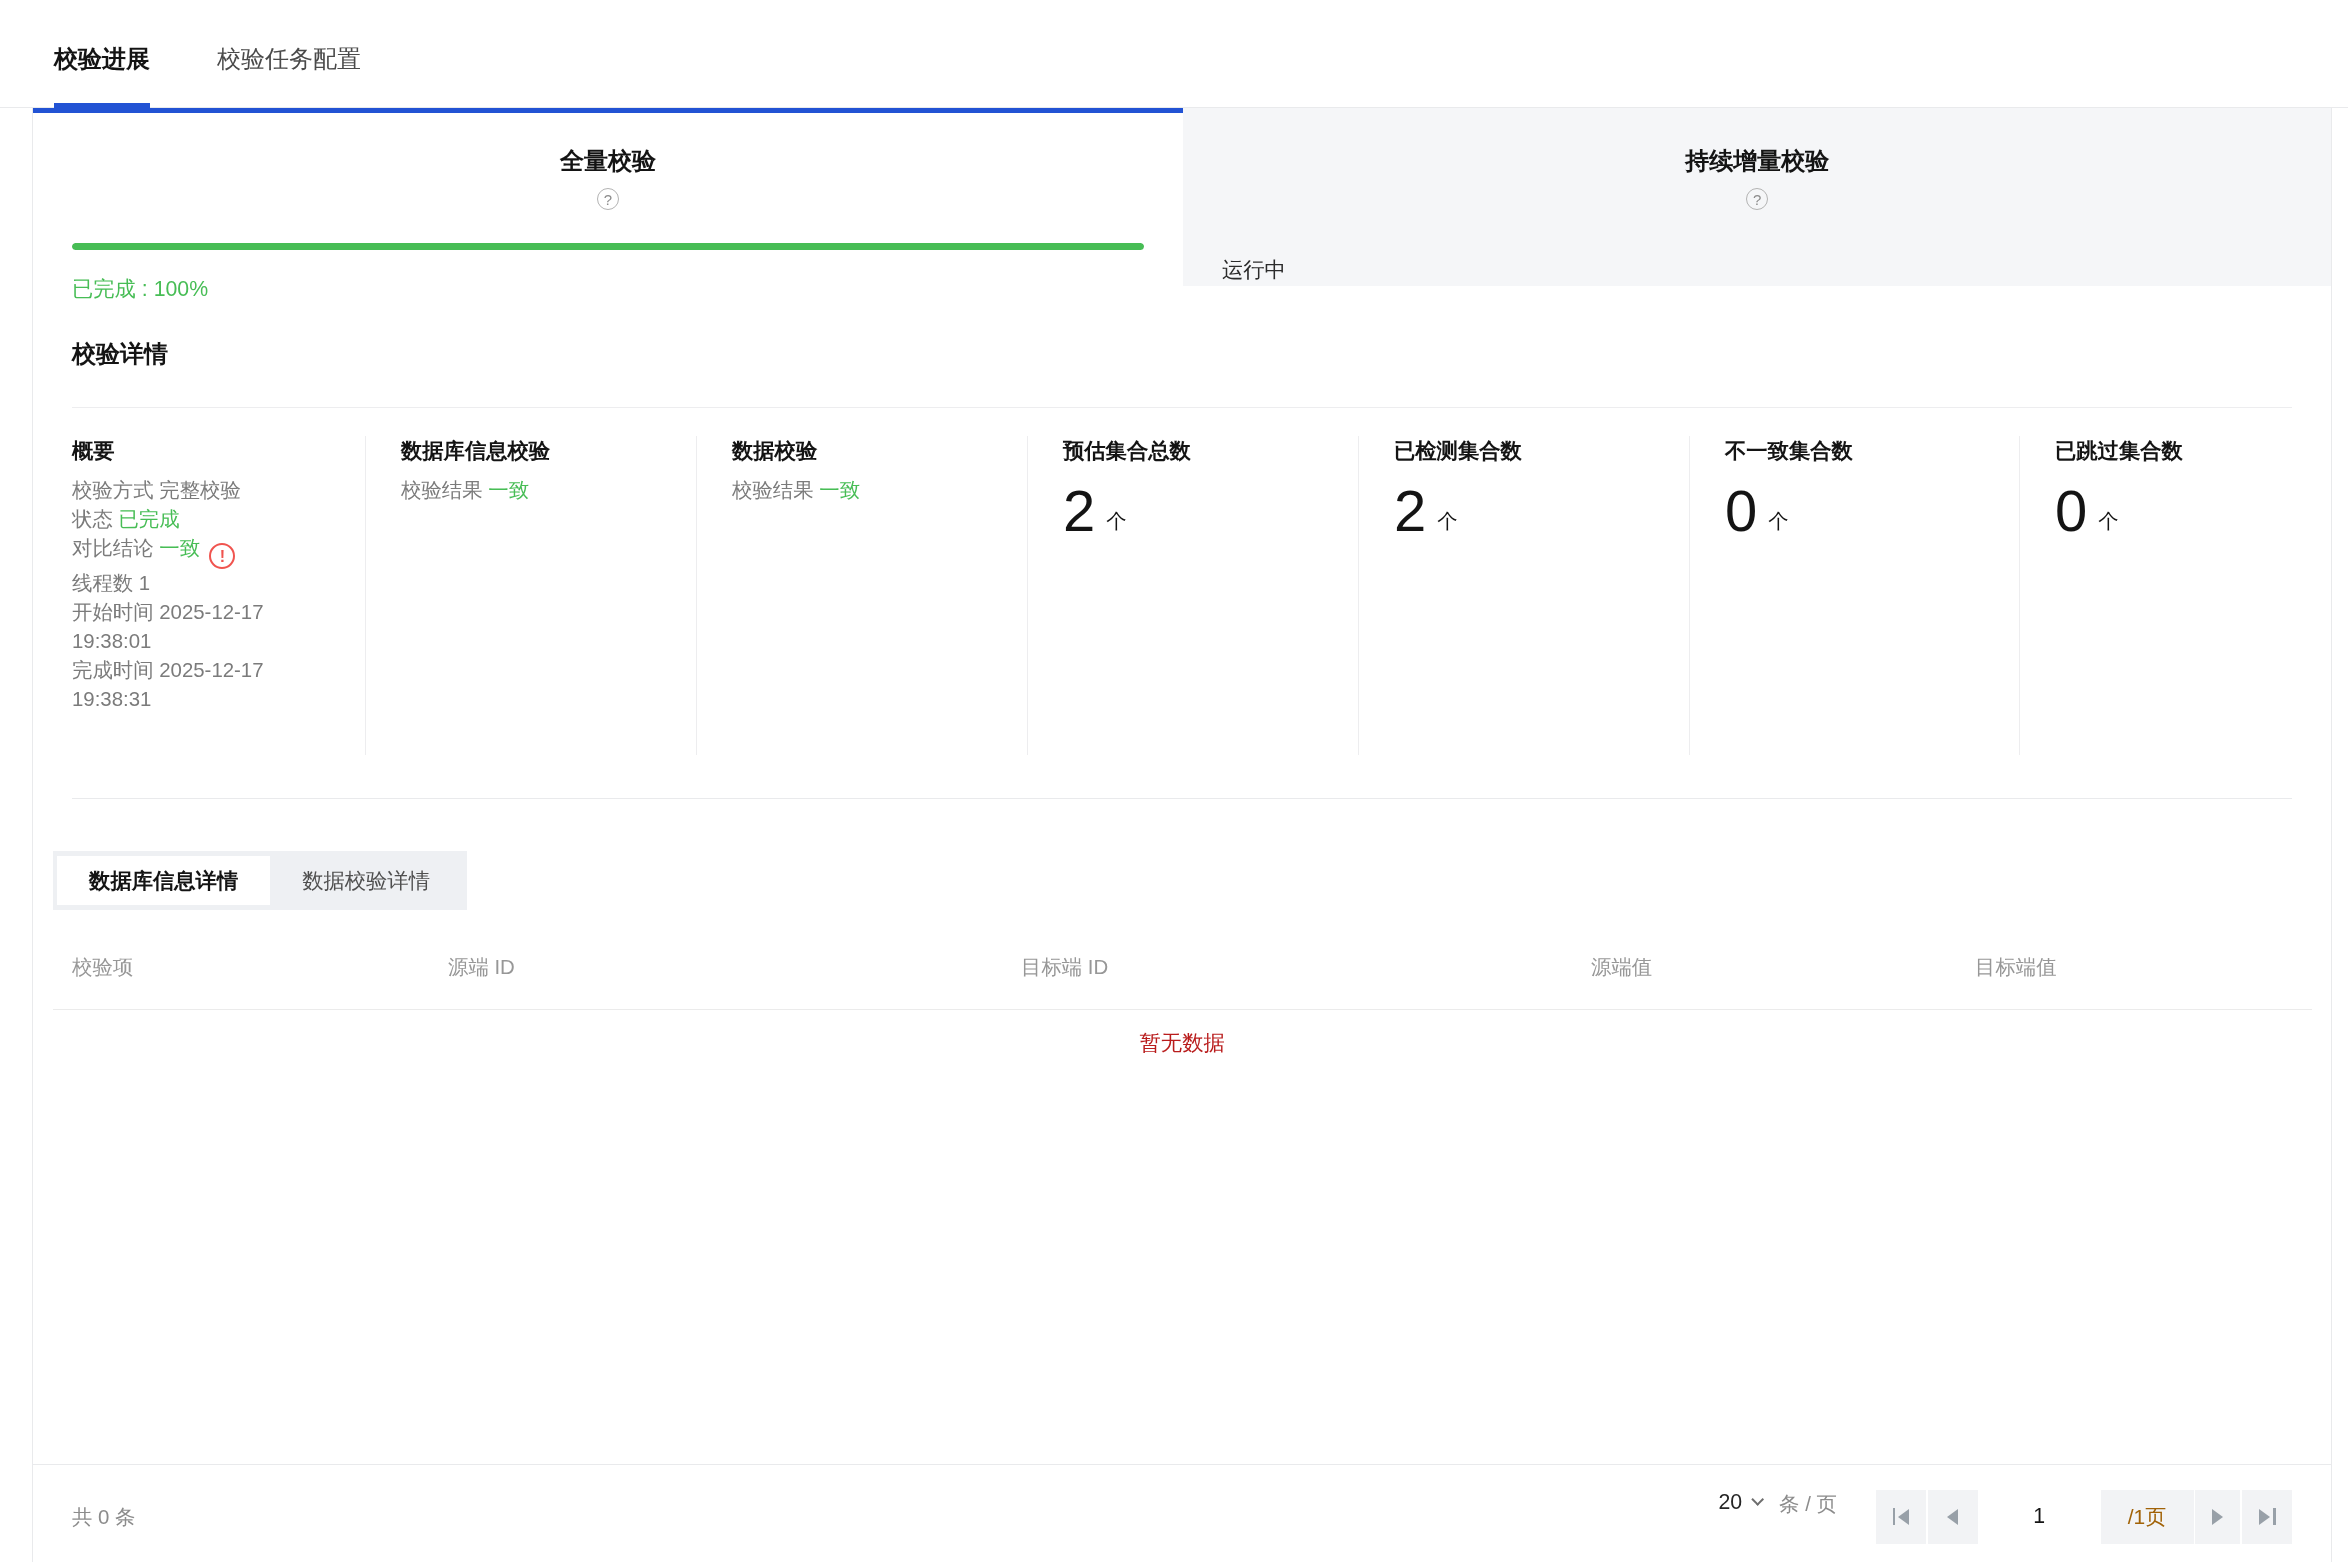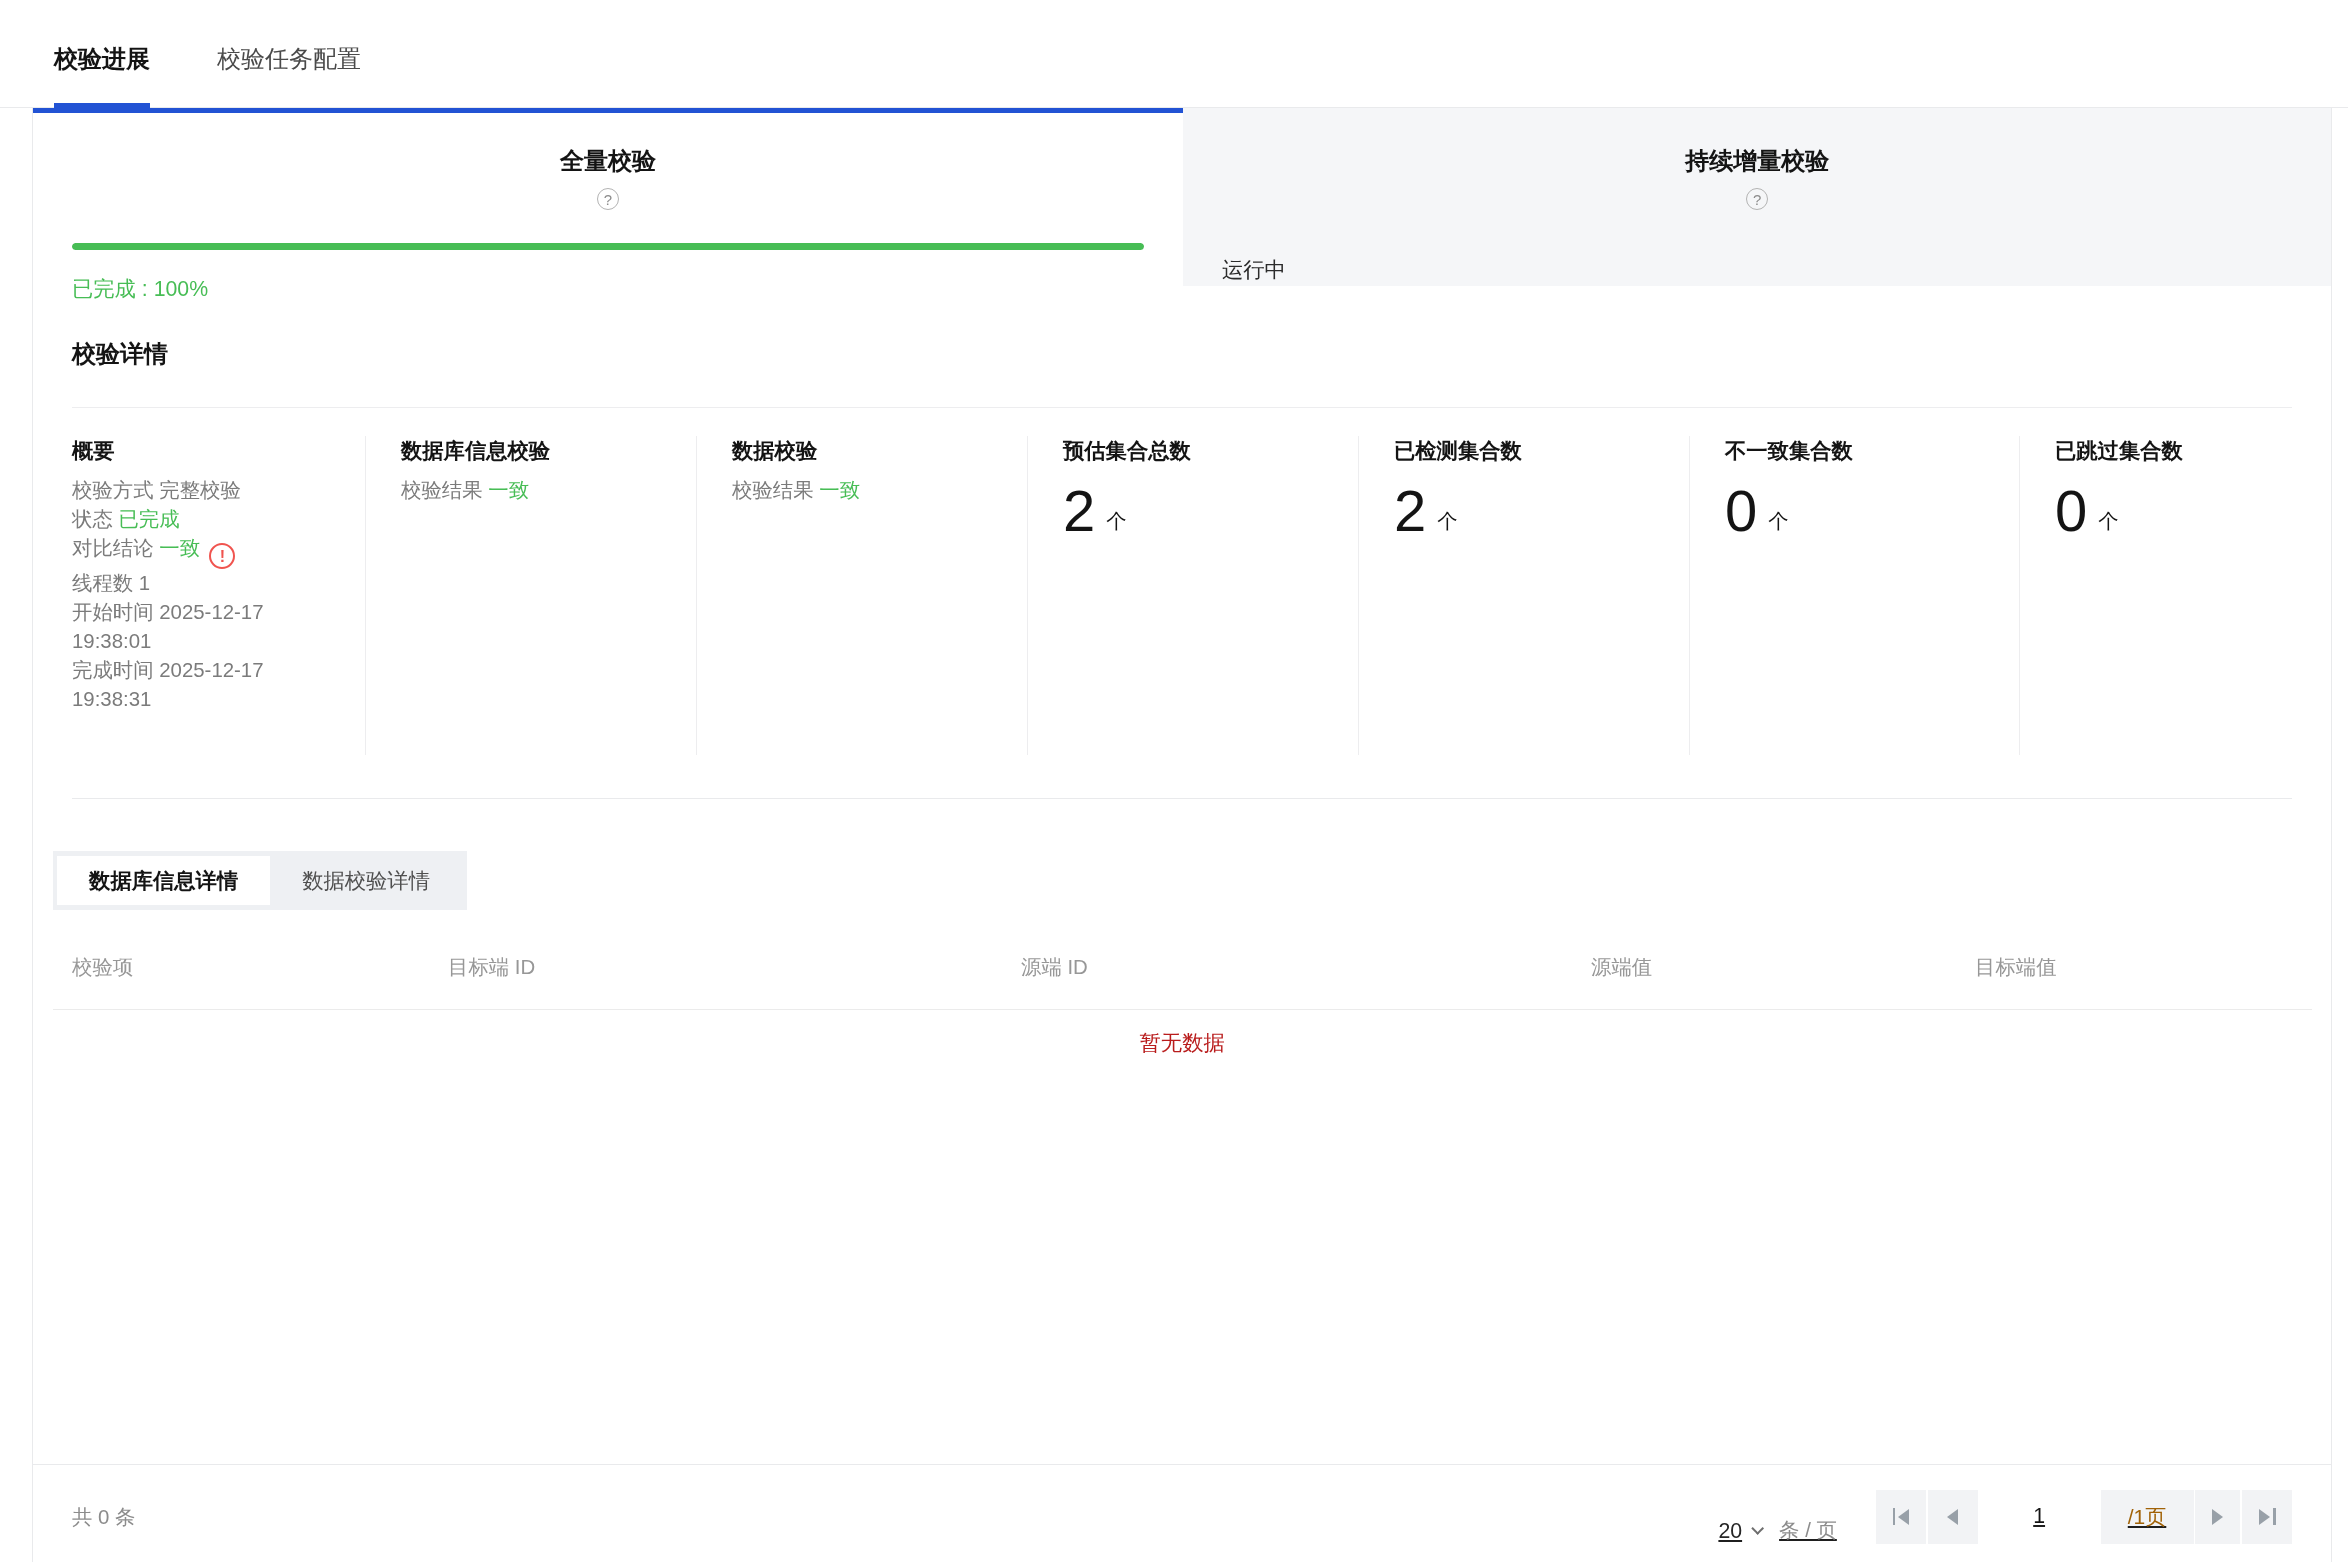--- a/index.html
+++ b/index.html
@@ -66,21 +66,21 @@
   .tbl-tab.active{background:#fff;font-weight:bold;color:#141414;}
   .tbl{margin:0 19.5px;}
   .table-header{display:grid;grid-template-columns:376px 573px 570px 384px 1fr;margin-top:43px;
                 padding-bottom:28px;border-bottom:0.9px solid #ebebeb;}
   .th{font-size:20.4px;font-weight:500;color:var(--header-gray);padding-left:19.5px;}
   .empty-text{text-align:center;margin-top:18.6px;font-size:21.3px;color:#b91c1c;}
   
   .table-footer{margin-top:auto;border-top:0.9px solid var(--border);height:104px;
                 display:flex;align-items:center;justify-content:space-between;padding:0 39px;}
   .total-count{font-size:20.4px;color:#8c8c8c;}
-  .footer-right{display:flex;align-items:flex-end;text-decoration:underline;}
+  .footer-right{display:flex;align-items:flex-start;}
   .page-size{display:flex;align-items:center;font-size:21.3px;color:#262626;cursor:pointer;}
   .caret-down{width:9.3px;height:9.3px;border-right:2.3px solid #6e6e6e;border-bottom:2.3px solid #6e6e6e;
               transform:rotate(45deg);margin:0 0 4.6px 11px;display:inline-block;}
   .page-size-unit{font-size:20.4px;color:#8c8c8c;margin:0 39px 0 16.7px;}
   .pagination{display:flex;gap:1.9px;}
   .pg-cell{height:54px;background:var(--btn-bg);display:flex;align-items:center;justify-content:center;cursor:pointer;}
   .pg-first,.pg-last{width:50px;}
   .pg-prev{width:50px;}
   .pg-next{width:45px;}
   .pg-page{width:119px;background:#fff;font-size:21.3px;color:#141414;cursor:text;}
@@ -211,22 +211,22 @@
 
   <div class="tables-area">
     <div class="table-tabs">
       <div class="tbl-tab active">数据库信息详情</div>
       <div class="tbl-tab">数据校验详情</div>
     </div>
 
     <div class="tbl">
       <div class="table-header">
         <div class="th">校验项</div>
+        <div class="th">源端 ID</div>
         <div class="th">目标端 ID</div>
-        <div class="th">源端 ID</div>
         <div class="th">源端值</div>
         <div class="th">目标端值</div>
       </div>
       <div class="empty-text">暂无数据</div>
     </div>
 
     <div class="table-footer">
       <div class="total-count">共 0 条</div>
       <div class="footer-right">
         <div class="page-size">

